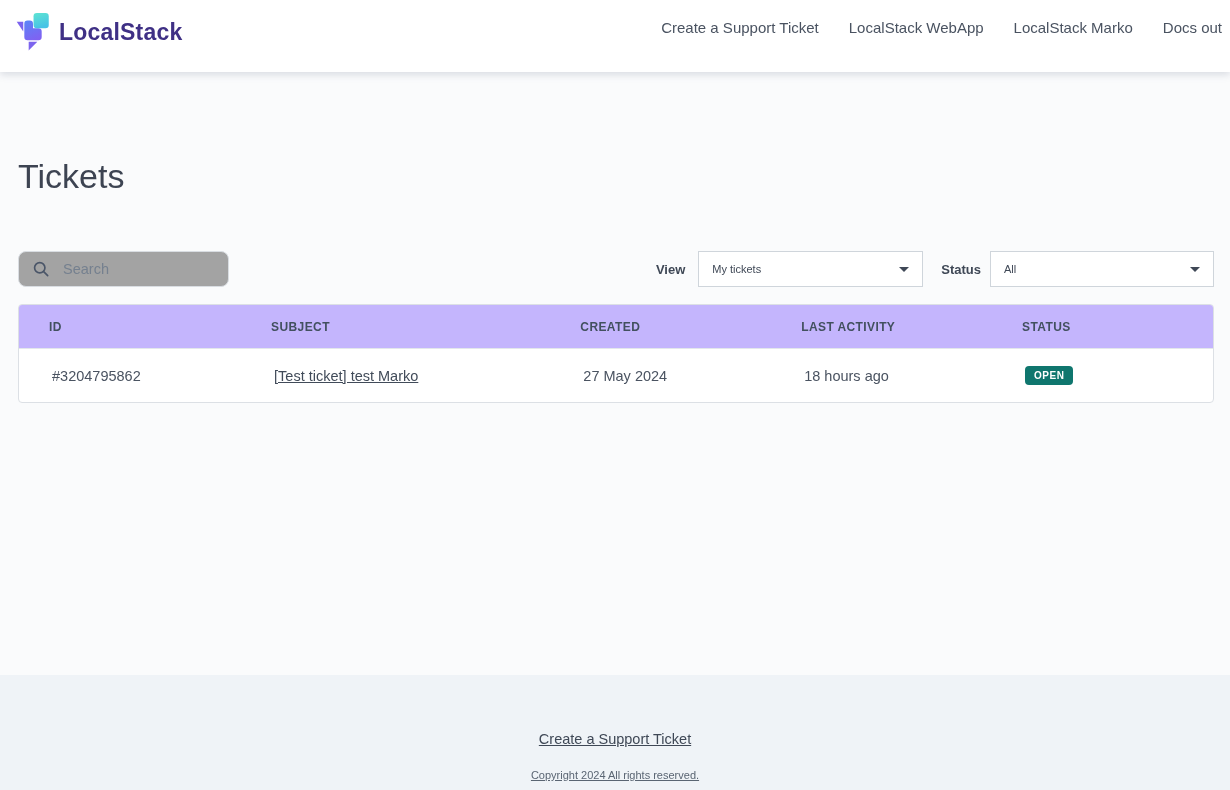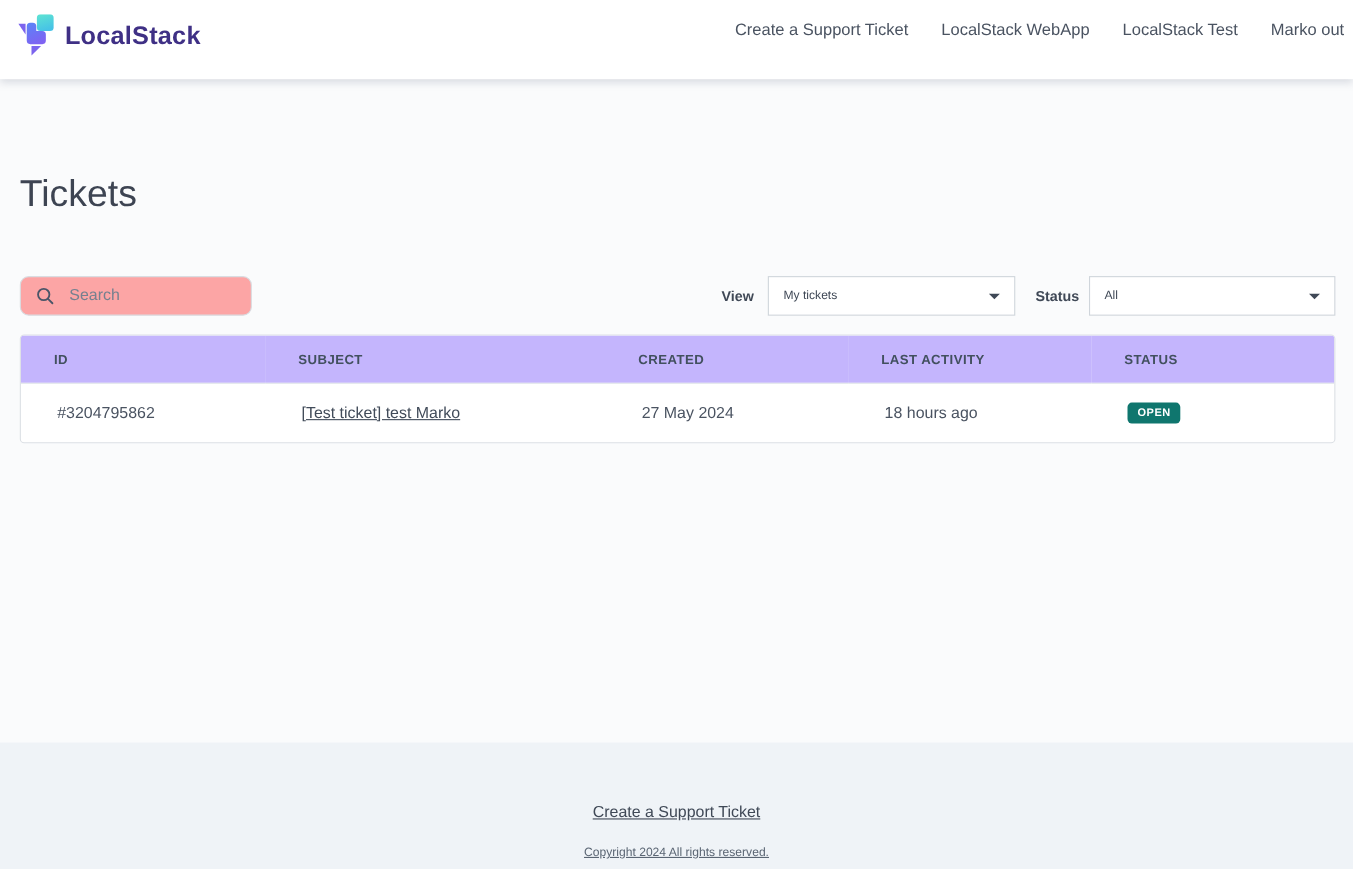--- a/index.html
+++ b/index.html
@@ -53,21 +53,21 @@
 
   .controls {
     display: flex;
     align-items: center;
     margin-top: 56px;
     height: 36px;
   }
   .search-box {
     width: 211px;
     height: 36px;
-    background: #fca5a5;
+    background: #a3a3a3;
     border: 1px solid #d9dde2;
     border-radius: 8px;
     display: flex;
     align-items: center;
     padding: 0 10px 0 12px;
   }
   .search-box svg { flex: none; }
   .search-box input {
     border: none;
     outline: none;
@@ -192,22 +192,22 @@
         <polygon points="0,8 6,8 6,17" fill="#7c64ee"></polygon>
         <path d="M10 7 h2 a3 3 0 0 1 3 3 v4 h5 a3 3 0 0 1 3 3 v5 a3 3 0 0 1 -3 3 h-10 a3 3 0 0 1 -3 -3 v-12 a3 3 0 0 1 3 -3 z" fill="url(#lgBlue)"></path>
         <rect x="15.5" y="0" width="14" height="14" rx="3" fill="url(#lgTeal)"></rect>
         <polygon points="11,26.5 19,26.5 11,34.5" fill="#7c64ee"></polygon>
       </svg>
       <span class="brand-name">LocalStack</span>
     </div>
     <nav class="top-nav">
       <a>Create a Support Ticket</a>
       <a>LocalStack WebApp</a>
-      <a>LocalStack Test</a>
-      <a>Marko out</a>
+      <a>LocalStack Marko</a>
+      <a>Docs out</a>
     </nav>
   </header>
 
   <main>
     <h1 class="page-title">Tickets</h1>
 
     <div class="controls">
       <div class="search-box">
         <svg width="20" height="20" viewBox="0 0 24 24" aria-hidden="true">
           <circle cx="10.5" cy="10.5" r="6.2" fill="none" stroke="#4a5568" stroke-width="2"></circle>

